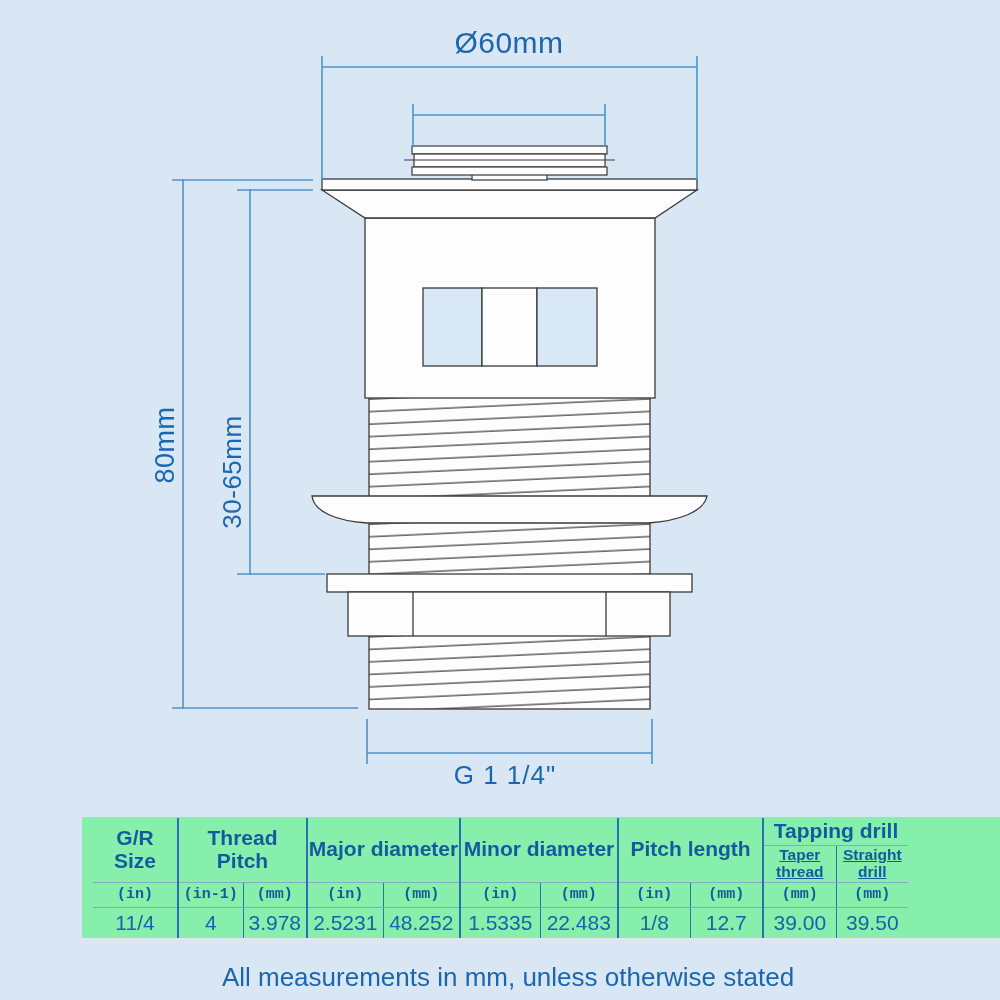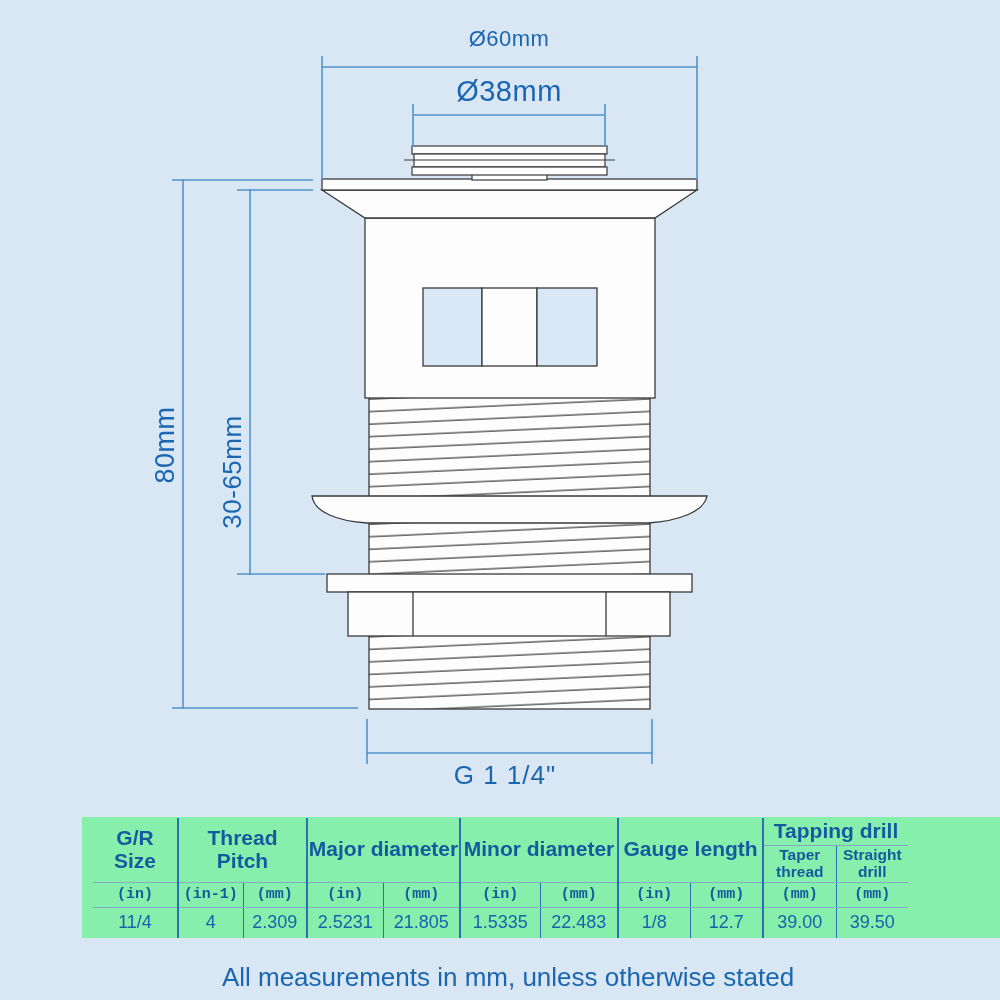--- a/index.html
+++ b/index.html
@@ -1,37 +1,37 @@
 <!DOCTYPE html>
 <html><head>
 <meta charset="utf-8">
 <style>
   html,body{margin:0;padding:0;}
   body{width:1000px;height:1000px;background:#d9e7f5;font-family:"Liberation Sans",sans-serif;overflow:hidden;}
   #stage{position:relative;width:1000px;height:1000px;}
   #drawing{position:absolute;left:0;top:0;}
 
   .dim-label{position:absolute;color:#1a66b0;font-weight:500;text-align:center;letter-spacing:.5px;}
-  .dl-60{left:409px;top:26px;width:200px;font-size:22px;}
+  .dl-60{left:409px;top:26px;width:200px;font-size:30px;}
   .dl-38{left:414px;top:75px;width:190px;font-size:29px;}
   .dl-80{left:115px;top:430px;width:100px;height:30px;line-height:30px;font-size:27px;transform:rotate(-90deg);}
   .dl-3065{left:166px;top:457px;width:132px;height:30px;line-height:30px;font-size:26px;transform:rotate(-90deg);}
   .dl-g{left:405px;top:760px;width:200px;font-size:26px;letter-spacing:1px;}
 
   #table-panel{position:absolute;left:82px;top:817px;width:933px;height:121px;background:#86efac;}
   table.spec{border-collapse:collapse;table-layout:fixed;margin:1px 0 0 11px;width:815px;color:#155a9e;}
   table.spec th,table.spec td{padding:0;text-align:center;vertical-align:middle;overflow:hidden;}
   .r-top{height:27px;}
   .r-sub{height:37px;}
   .r-units{height:25px;font-family:Liberation Mono, monospace;}
   .r-vals{height:31px;}
   th.group{font-size:21px;font-weight:bold;line-height:1.08;}
-  th.subhead{font-size:15.5px;font-weight:bold;line-height:1.05;}
+  th.subhead{font-size:15.5px;font-weight:bold;line-height:1.05;text-decoration:underline;}
   td.unit{font-size:15px;font-weight:bold;}
-  td.val{font-size:18px;font-weight:normal;color:#1a61ab;}
+  td.val{font-size:21px;font-weight:normal;color:#1a61ab;}
   .gsep{border-left:2px solid #2e6fb0;}
   .ssep{border-left:1px solid #2e6fb0;}
   .hrule{border-bottom:1px solid #87a7c7;}
 
   #footer-note{position:absolute;left:8px;top:962px;width:1000px;text-align:center;
     font-size:26px;color:#1a66b0;}
 </style>
 </head>
 <body>
 
@@ -97,21 +97,20 @@
       <line x1="237" y1="190" x2="313" y2="190"></line>
       <line x1="237" y1="574" x2="325" y2="574"></line>
 
       <line x1="367" y1="719" x2="367" y2="764"></line>
       <line x1="652" y1="719" x2="652" y2="764"></line>
       <line x1="367" y1="753" x2="652" y2="753"></line>
     </g>
   </svg>
 
   <div class="dim-label dl-60">Ø60mm</div>
-  <div class="dim-label dl-38">Ø38mm</div>
   <div class="dim-label dl-80">80mm</div>
   <div class="dim-label dl-3065">30-65mm</div>
   <div class="dim-label dl-g">G 1 1/4"</div>
 
   <div id="table-panel">
     <table class="spec">
       <colgroup>
         <col style="width:85px">
           <col style="width:65px">
           <col style="width:64px">
@@ -123,21 +122,21 @@
           <col style="width:73px">
         <col style="width:73px">
           <col style="width:72px">
       </colgroup>
       <tbody>
           <tr class="r-top">
         <th class="group hrule" rowspan="2">G/R Size</th>
         <th class="group gsep hrule" rowspan="2" colspan="2">Thread Pitch</th>
         <th class="group gsep hrule" rowspan="2" colspan="2">Major diameter</th>
         <th class="group gsep hrule" rowspan="2" colspan="2">Minor diameter</th>
-        <th class="group gsep hrule" rowspan="2" colspan="2">Gauge length</th>
+        <th class="group gsep hrule" rowspan="2" colspan="2">Pitch length</th>
         <th class="group gsep hrule" colspan="2">Tapping drill</th>
       </tr>
       <tr class="r-sub">
         <th class="subhead gsep hrule">Taper thread</th>
         <th class="subhead ssep hrule">Straight drill</th>
       </tr>
       <tr class="r-units">
         <td class="unit hrule">(in)</td>
         <td class="unit gsep hrule">(in-1)</td>
         <td class="unit ssep hrule">(mm)</td>
@@ -146,23 +145,23 @@
         <td class="unit gsep hrule">(in)</td>
         <td class="unit ssep hrule">(mm)</td>
         <td class="unit gsep hrule">(in)</td>
         <td class="unit ssep hrule">(mm)</td>
         <td class="unit gsep hrule">(mm)</td>
         <td class="unit ssep hrule">(mm)</td>
       </tr>
       <tr class="r-vals">
         <td class="val">11/4</td>
         <td class="val gsep">4</td>
-        <td class="val ssep">2.309</td>
+        <td class="val ssep">3.978</td>
         <td class="val gsep">2.5231</td>
-        <td class="val ssep">21.805</td>
+        <td class="val ssep">48.252</td>
         <td class="val gsep">1.5335</td>
         <td class="val ssep">22.483</td>
         <td class="val gsep">1/8</td>
         <td class="val ssep">12.7</td>
         <td class="val gsep">39.00</td>
         <td class="val ssep">39.50</td>
       </tr>
     </tbody>
       </table>
   </div>

